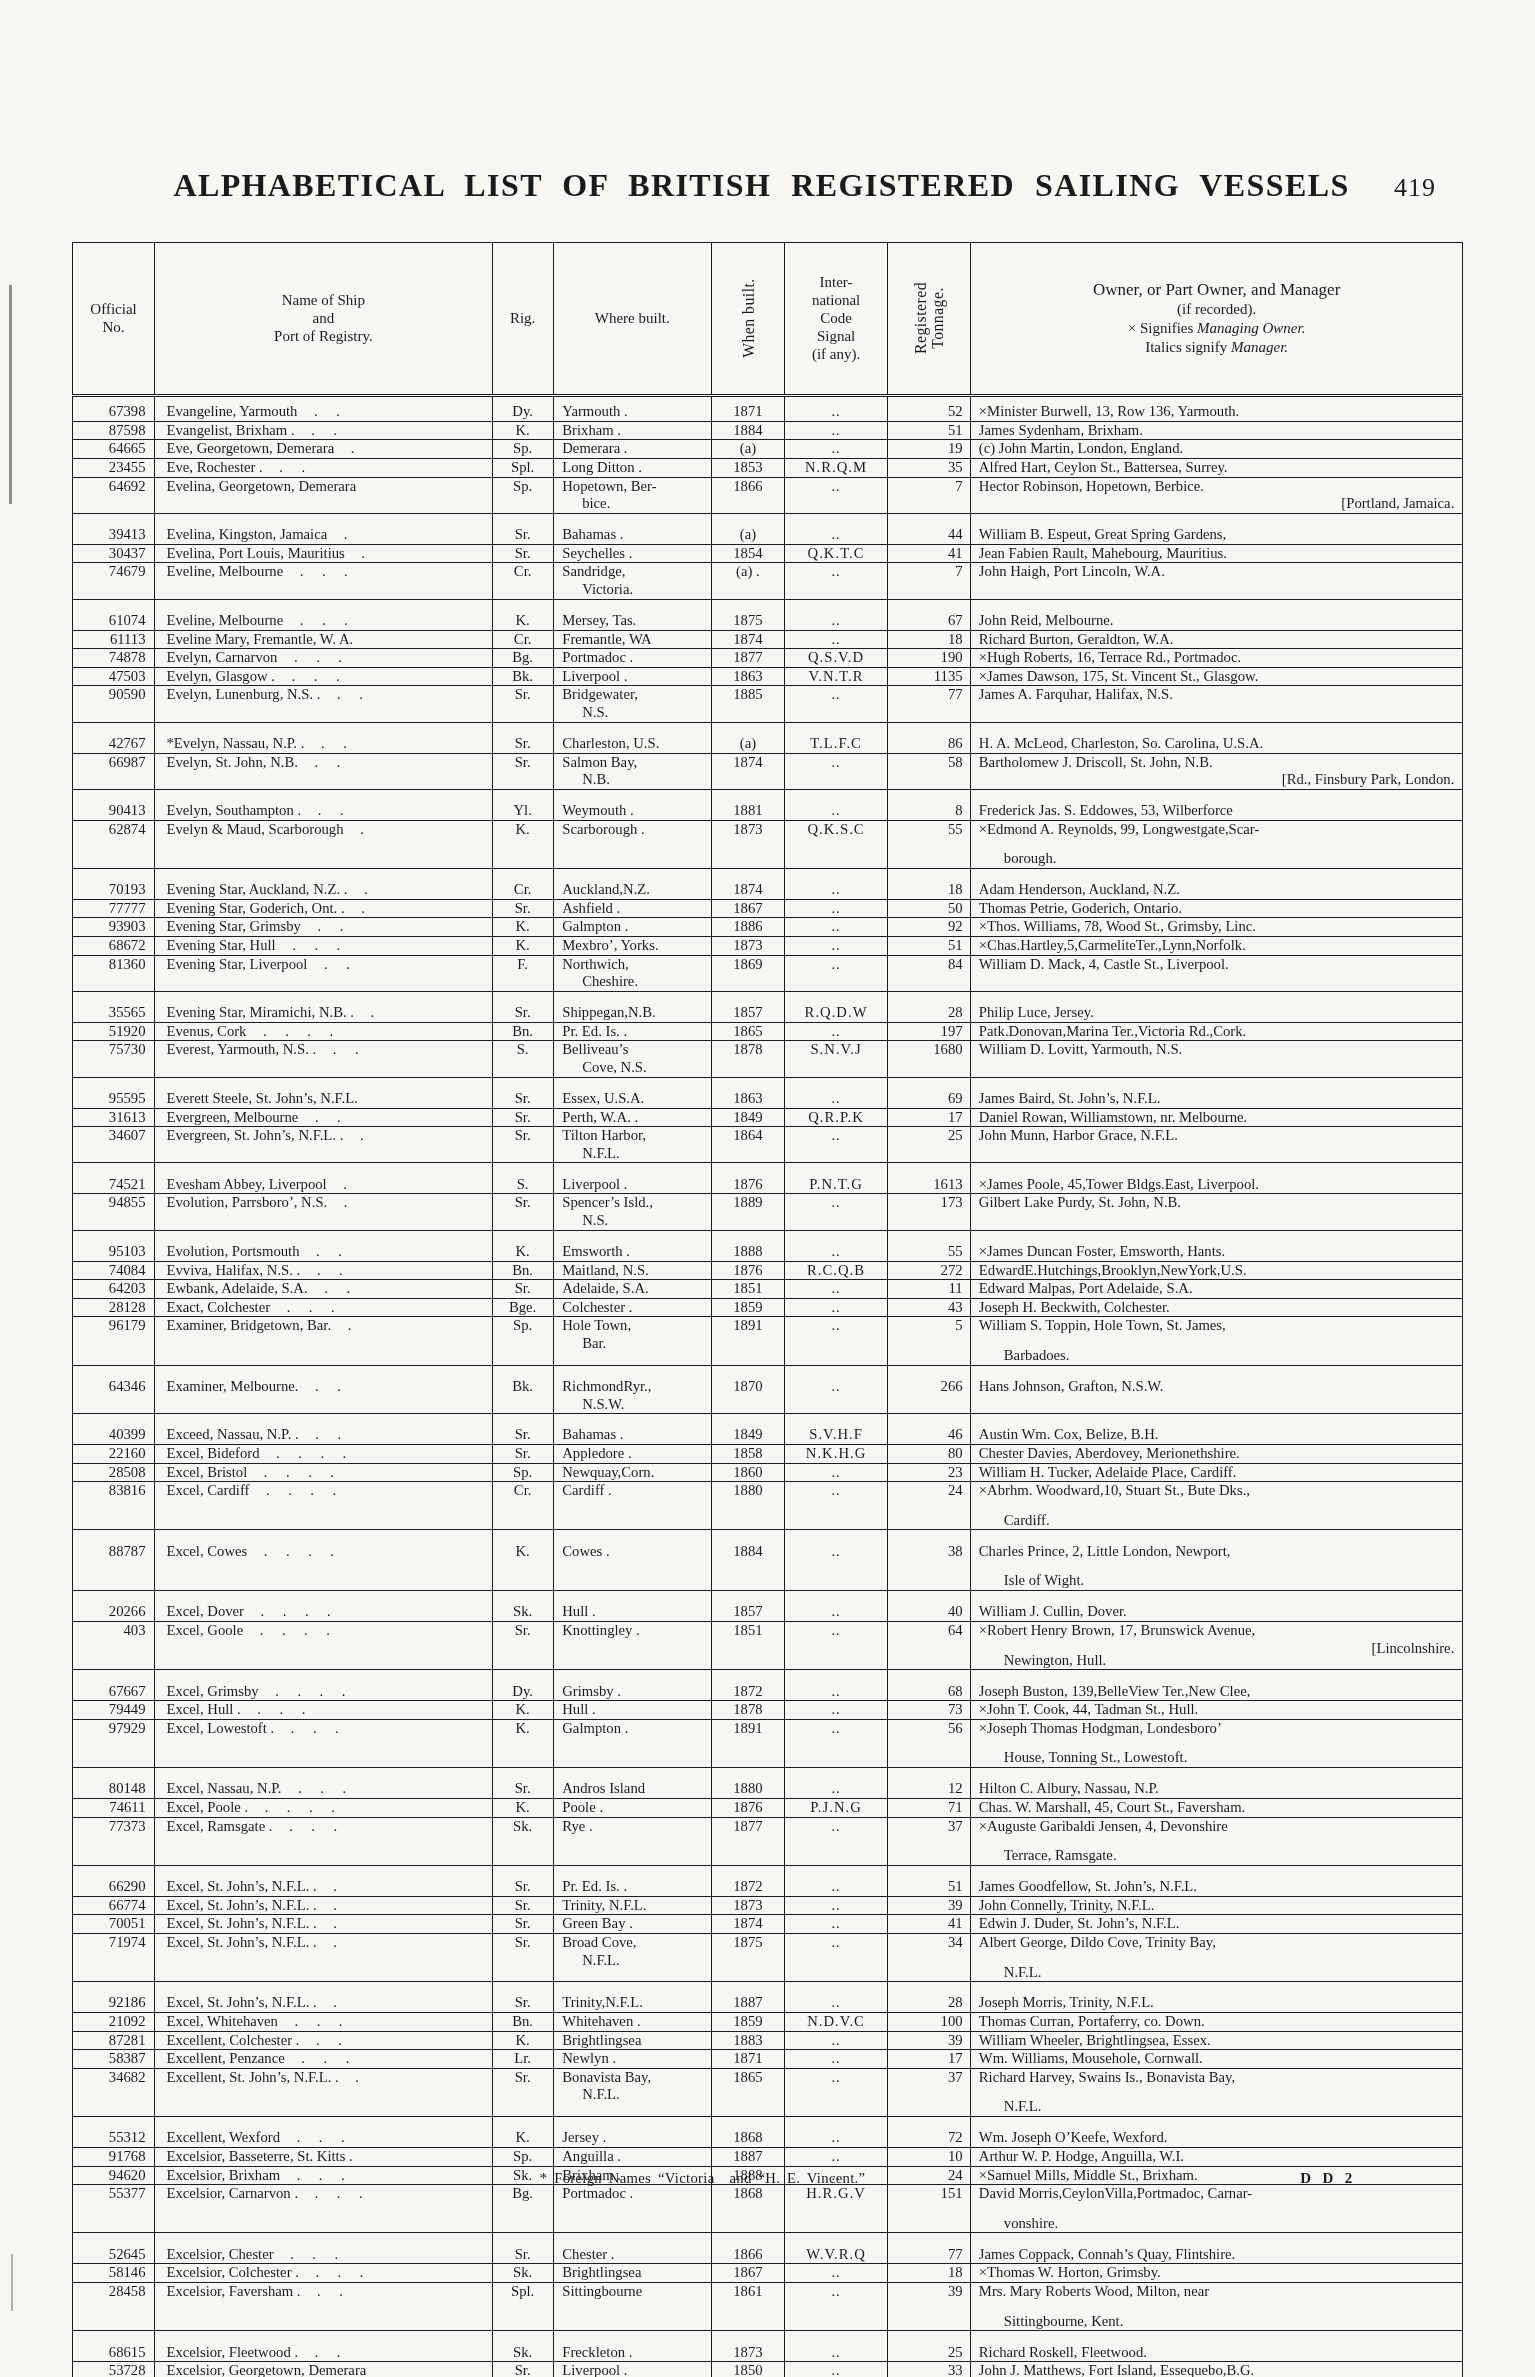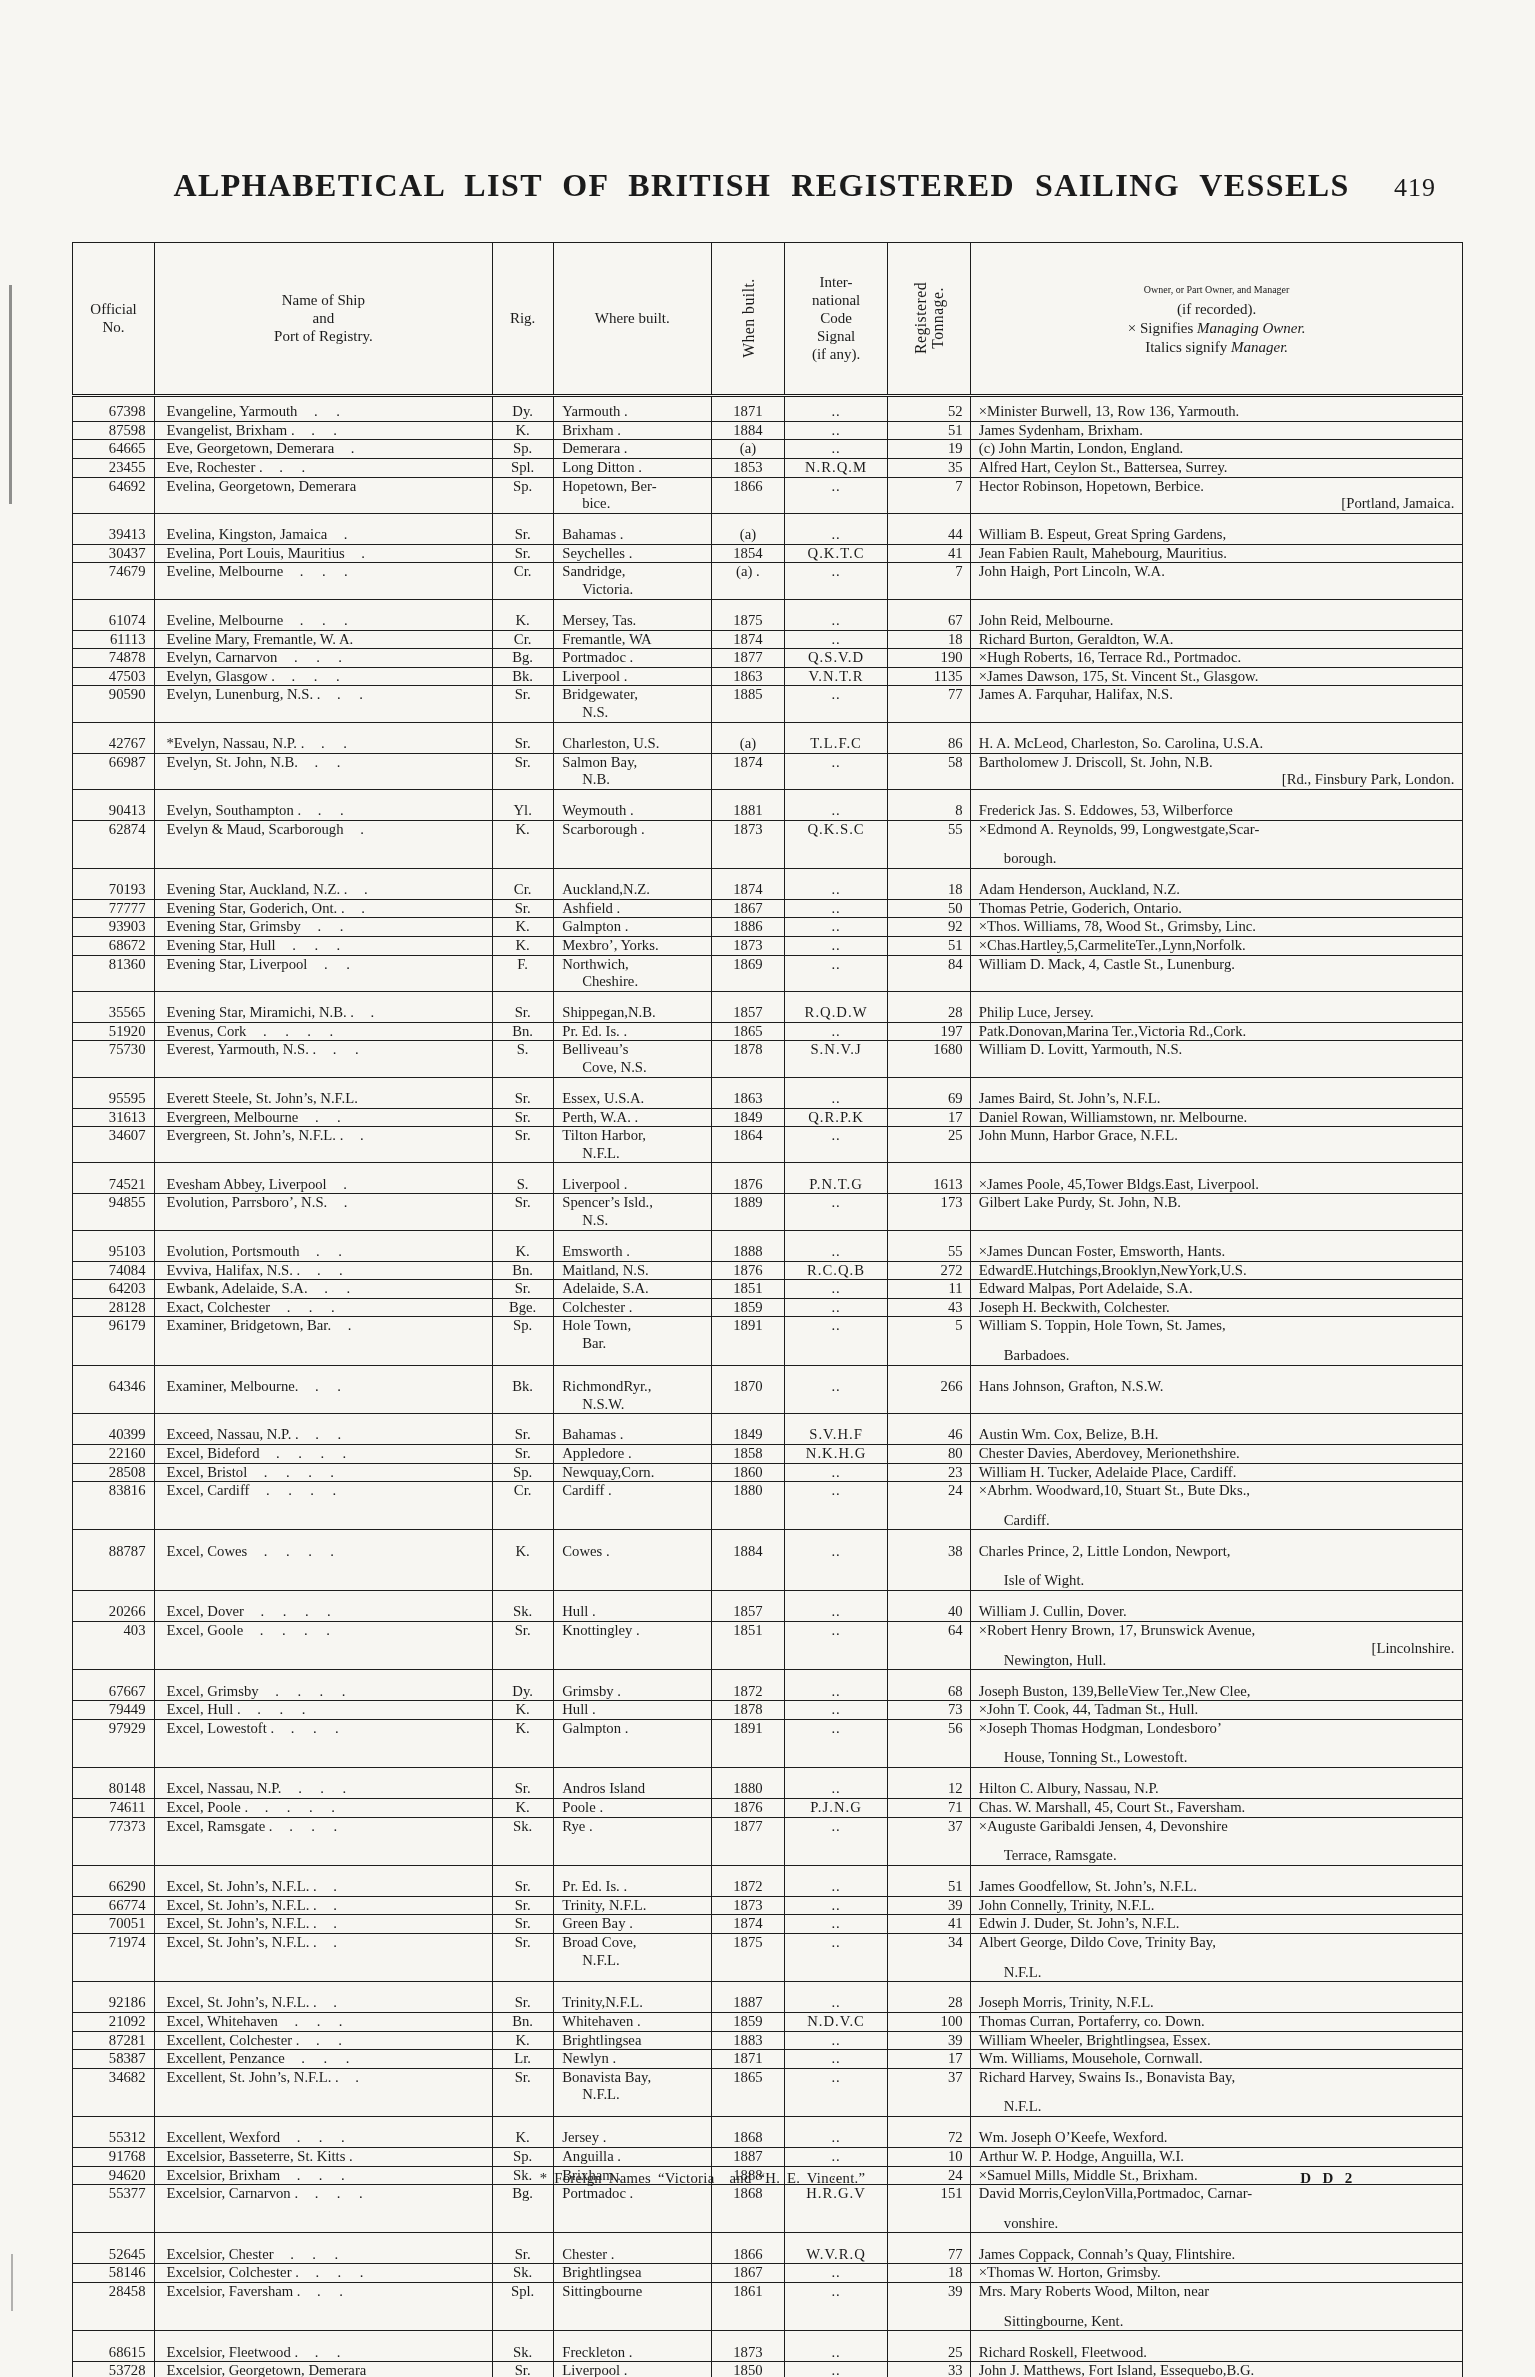--- a/index.html
+++ b/index.html
@@ -56,21 +56,21 @@
   .ow-line.i .lt{padding-left:25px;margin-top:12px;}
   .ow-line.r .lt{text-align:right;padding-right:4.8px;}
   .ow-line .rt{text-align:right;padding-right:4.8px;}
   th .hline{display:block;}
   th.vert{position:relative;}
   th.vert .vtext{
     position:absolute;left:50%;top:50%;
     transform:translate(-50%,-50%) rotate(-90deg);
     white-space:nowrap;font-size:15.7px;line-height:17px;letter-spacing:0.5px;
   }
-  .owner-head .hline.big{font-size:10px;}
+  .owner-head .hline.big{font-size:17px;}
   .owner-head .hline{margin:1px 0;}
   .it{font-style:italic;}
   .footline{
     position:absolute;top:2170px;left:72px;width:1391px;height:28.5px;
   }
   .footnote{
     position:absolute;left:0;right:16px;text-align:center;
     font-size:14.7px;letter-spacing:0.3px;word-spacing:2.9px;
     padding-right:114px;
   }
@@ -501,21 +501,21 @@
         <td class="c-rig">F.</td>
         <td class="c-where">
           <div class="wh0">Northwich,</div>
           <div class="whc">Cheshire.</div>
         </td>
         <td class="c-when">1869</td>
         <td class="c-sig">..</td>
         <td class="c-tons">84</td>
         <td class="c-owner">
           <div class="ow-line l">
-            <span class="lt">William D. Mack, 4, Castle St., Lunenburg.</span>
+            <span class="lt">William D. Mack, 4, Castle St., Liverpool.</span>
           </div>
         </td>
       </tr>
       <tr class="grp">
         <td class="c-no">35565</td>
         <td class="c-name"><span class="nm">Evening Star, Miramichi, N.B. .</span><span class="dots"> .</span></td>
         <td class="c-rig">Sr.</td>
         <td class="c-where">
           <div class="wh0">Shippegan,N.B.</div>
         </td>

